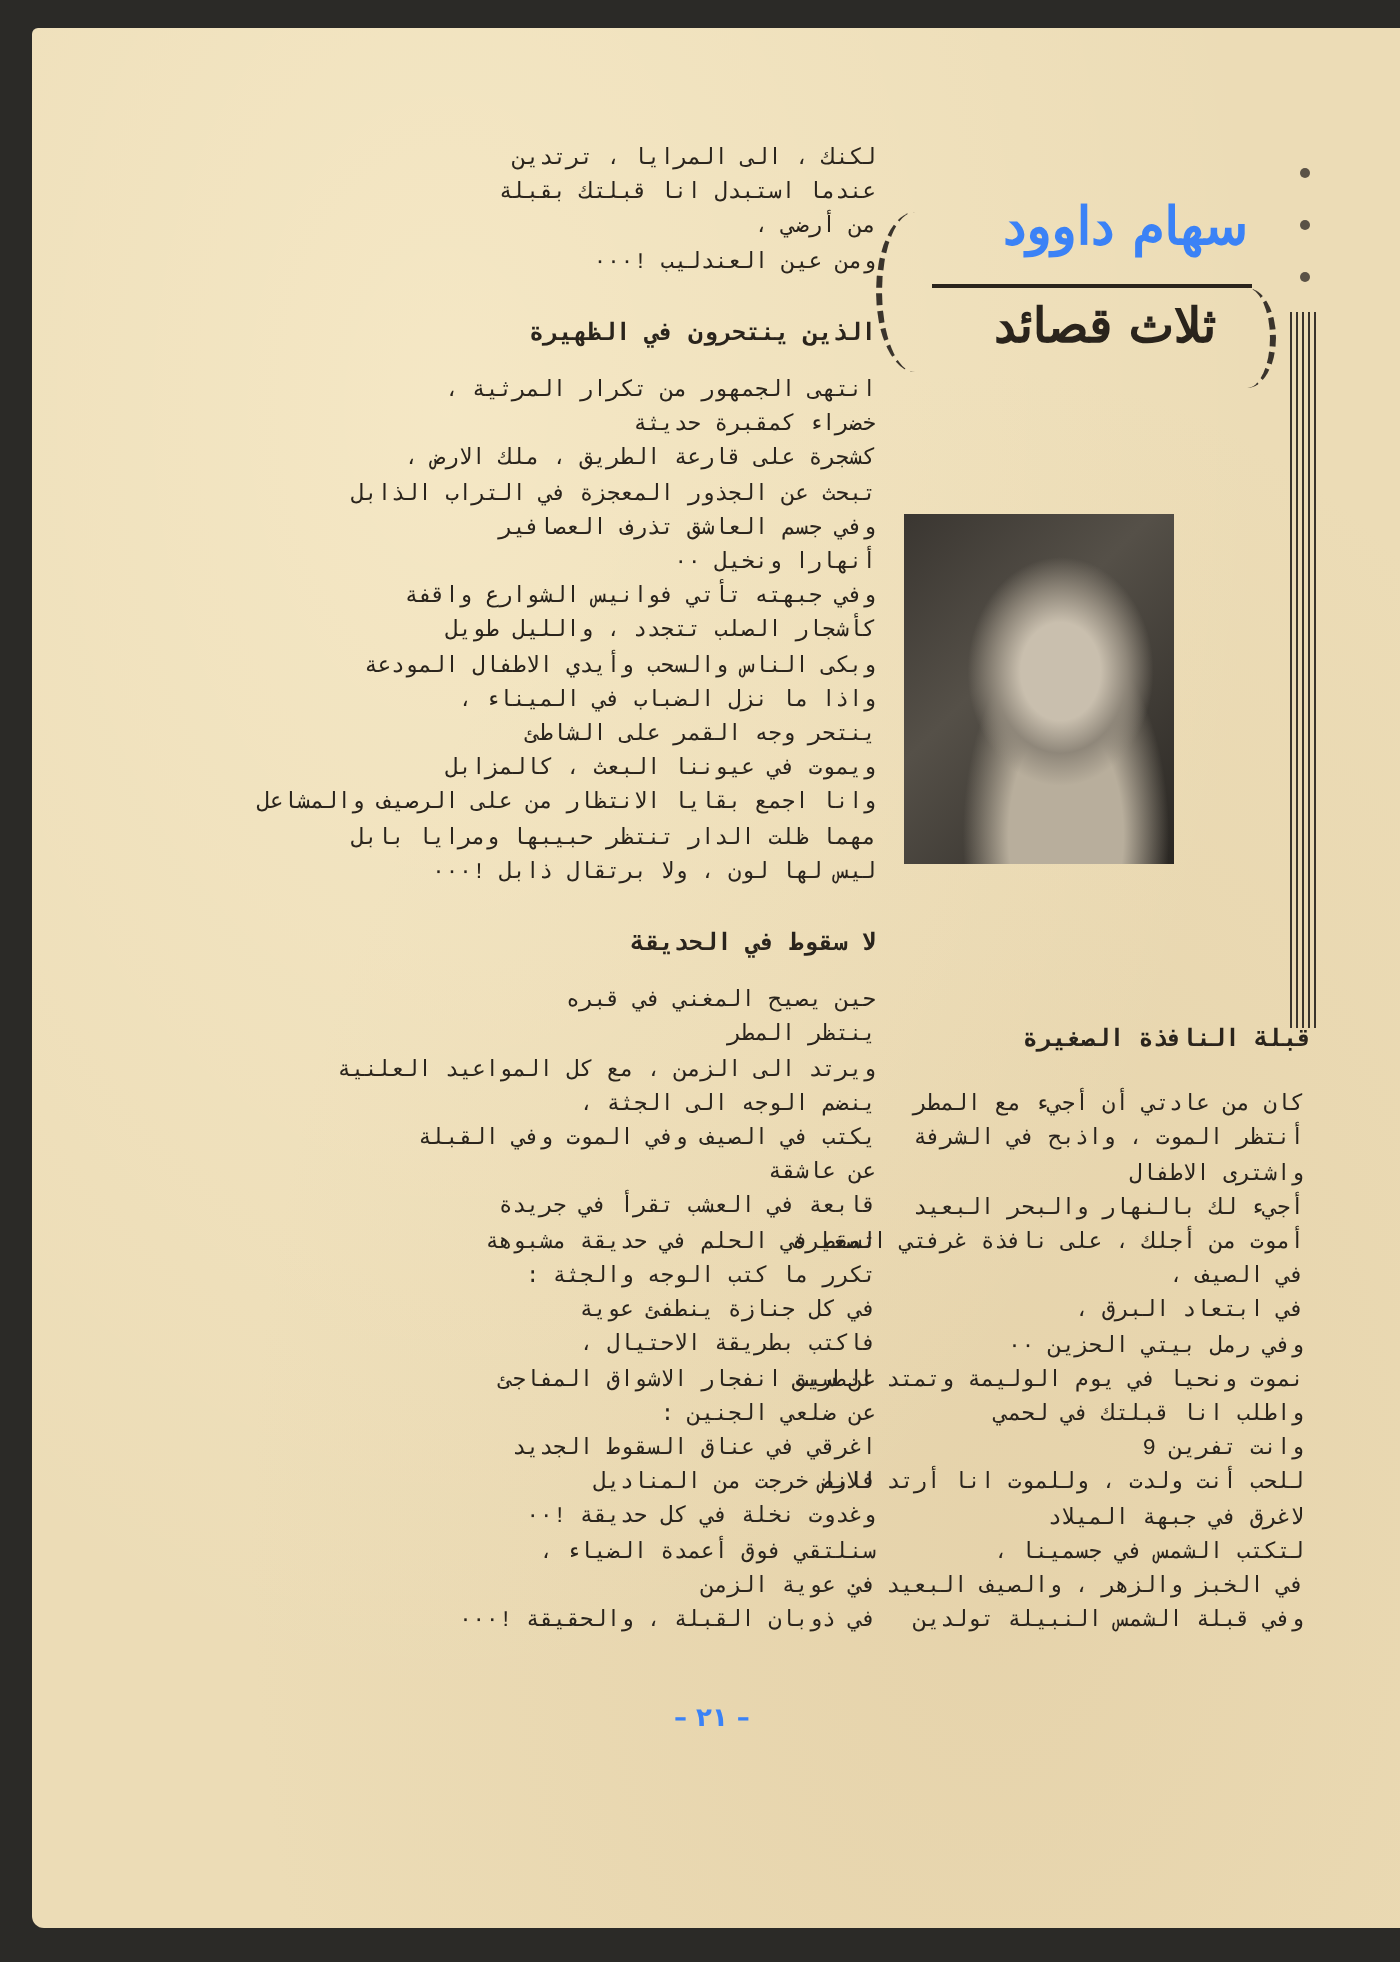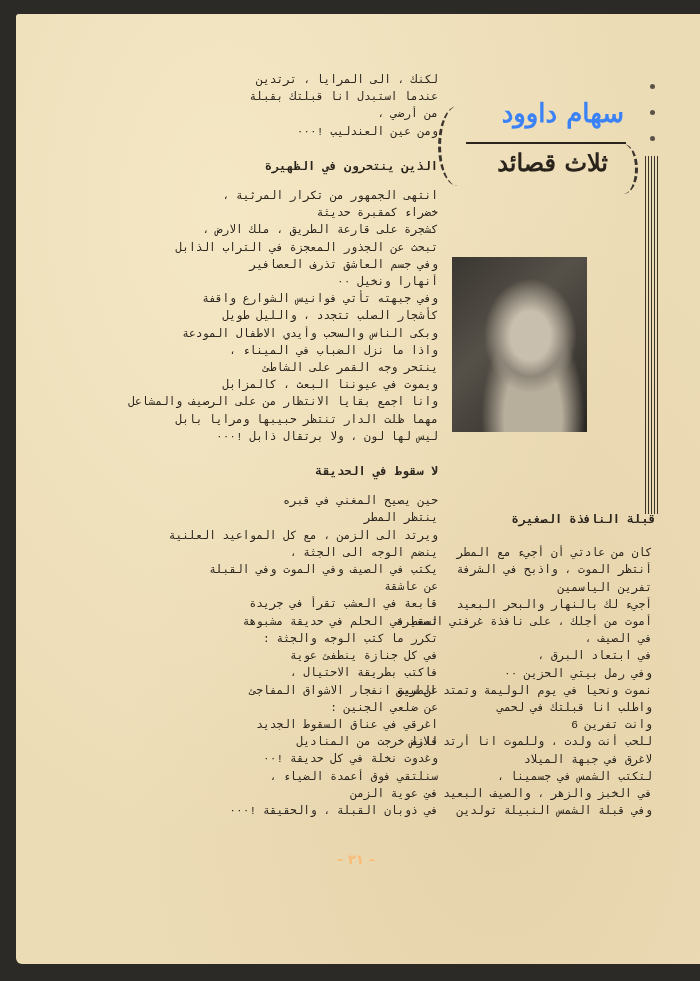--- a/index.html
+++ b/index.html
@@ -58,21 +58,21 @@
     border-right:3px dashed #3a342c; border-radius:0 50% 50% 0;
   }
   .photo {
     position:absolute; left:452px; top:257px; width:135px; height:175px;
     background:
       radial-gradient(ellipse at 58% 45%, #c9bfae 0 18%, #8f877a 30%, transparent 42%),
       radial-gradient(ellipse at 60% 92%, #b8ae9c 0 25%, transparent 45%),
       linear-gradient(135deg, #3a3631 0%, #555048 40%, #2a2723 100%);
   }
   .page-number {
-    position:absolute; left:337px; top:852px; font-size:13px; font-weight:bold; color:#fdba74;
+    position:absolute; left:337px; top:852px; font-size:13px; font-weight:bold; color:#3b82f6;
     direction:rtl;
   }
 </style>
 </head>
 <body>
 
 <div class="page"></div>
 
 <div class="dots">
   <div class="dot"></div>
@@ -142,29 +142,29 @@
     <span class="line">في عوية الزمن</span>
     <span class="line">في ذوبان القبلة ، والحقيقة !٠٠٠</span>
   </div>
 </div>
 
 <div class="col col-right" style="top:512px;">
   <span class="section-title" style="margin-right:-4px;">قبلة النافذة الصغيرة</span>
   <div style="height:16px"></div>
   <span class="line">كان من عادتي أن أجيء مع المطر</span>
   <span class="line">أنتظر الموت ، واذبح في الشرفة</span>
-  <span class="line">تفرين الياسمين</span>
+  <span class="line">واشترى الاطفال</span>
   <span class="line">أجيء لك بالنهار والبحر البعيد</span>
   <span class="line">أموت من أجلك ، على نافذة غرفتي الصغيرة</span>
   <span class="line">في الصيف ،</span>
   <span class="line">في ابتعاد البرق ،</span>
   <span class="line">وفي رمل بيتي الحزين ٠٠</span>
   <span class="line">نموت ونحيا في يوم الوليمة وتمتد الطريق</span>
   <span class="line">واطلب انا قبلتك في لحمي</span>
-  <span class="line">وانت تفرين 6</span>
+  <span class="line">وانت تفرين 9</span>
   <span class="line">للحب أنت ولدت ، وللموت انا أرتد للارض</span>
   <span class="line">لاغرق في جبهة الميلاد</span>
   <span class="line">لتكتب الشمس في جسمينا ،</span>
   <span class="line">في الخبز والزهر ، والصيف البعيد ٠٠</span>
   <span class="line">وفي قبلة الشمس النبيلة تولدين</span>
 </div>
 
 <div class="page-number">– ٢١ –</div>
 
 </body></html>

